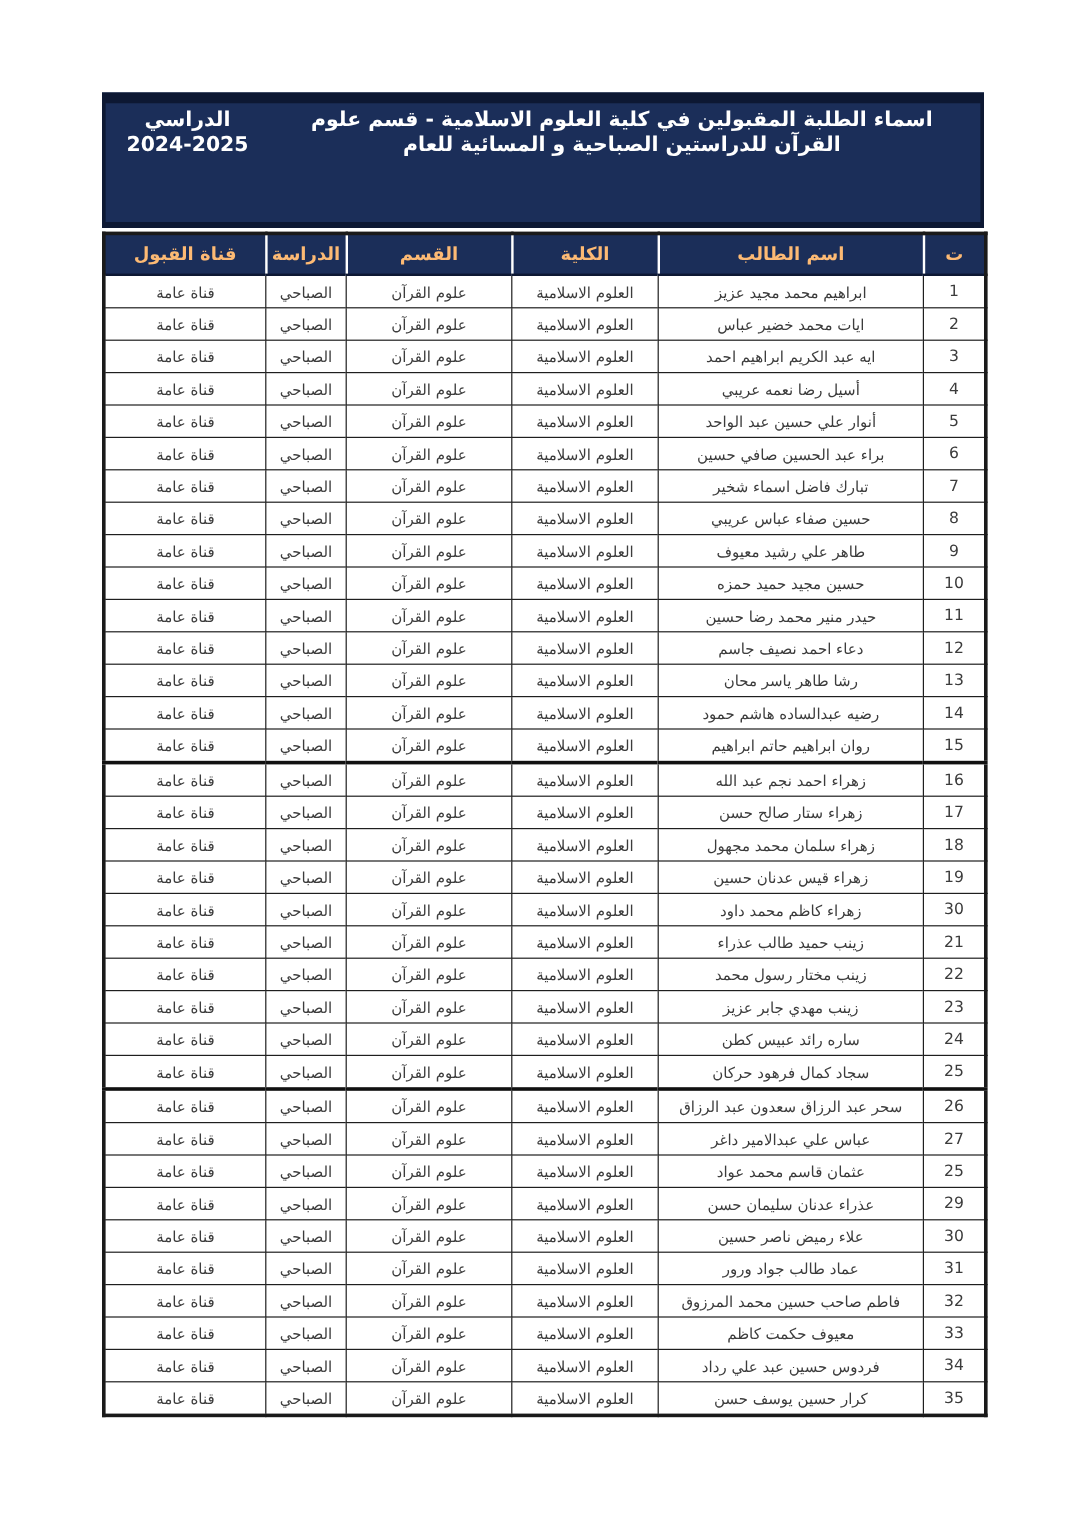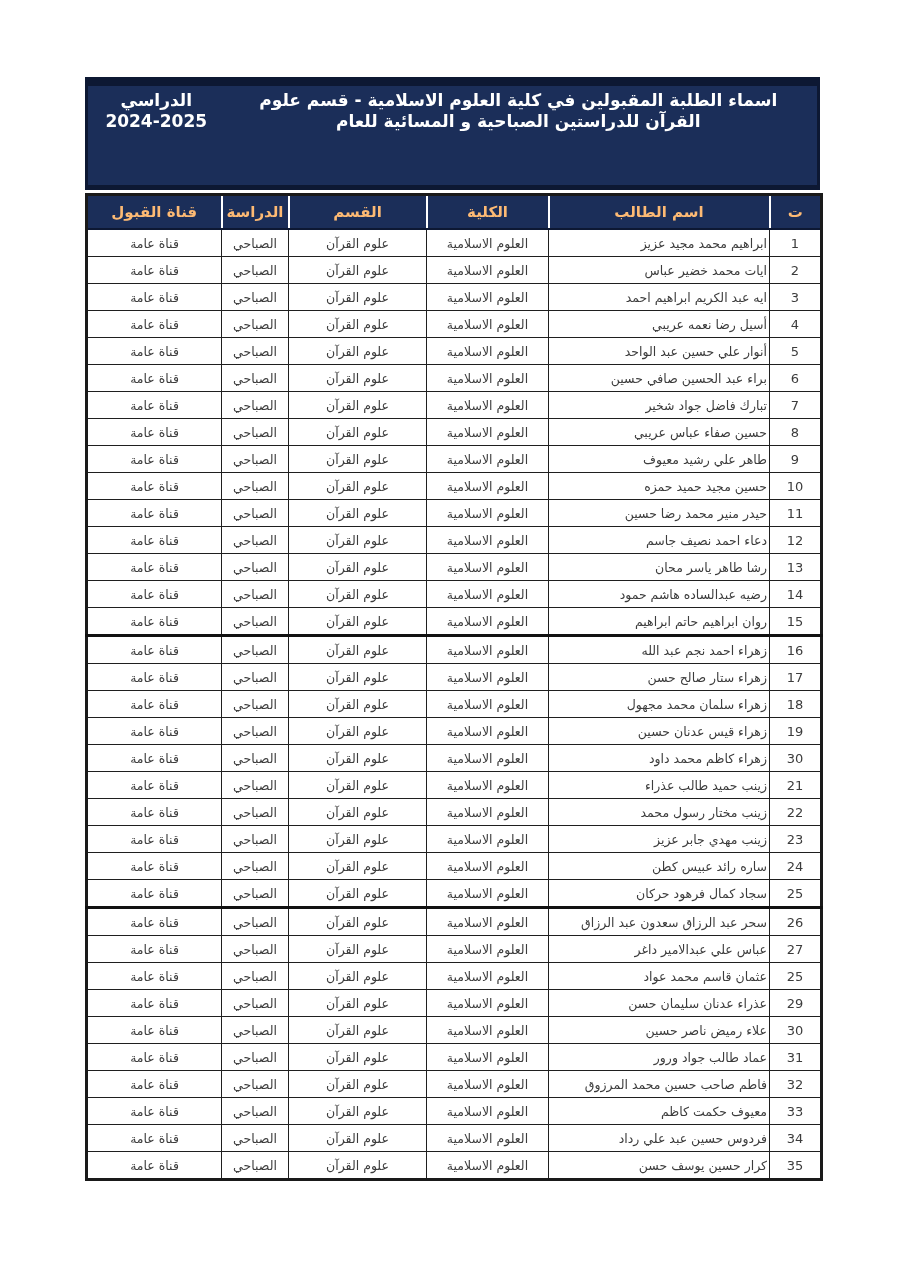--- a/index.html
+++ b/index.html
@@ -64,21 +64,21 @@
     background: #ffffff;
     color: #3c3c3c;
     font-size: 12.5px;
     height: 26px;
     padding: 0 2px;
     border: 1.5px solid #1f1f1f;
     text-align: center;
     white-space: nowrap;
     overflow: hidden;
   }
-  table.students td.name-cell { text-align: right; padding-right: 2px; }
+  table.students td.name-cell { text-align: center; padding-right: 2px; }
   table.students td.num-cell  { font-size: 13px; }
   table.students tr.thick-top td { border-top: 3px solid #111111; }
 </style>
 </head>
 <body>
 
 <div class="page">
 
   <div class="title-block">
     <div>اسماء الطلبة المقبولين في كلية العلوم الاسلامية - قسم علوم القرآن للدراستين الصباحية و المسائية للعام</div>
@@ -148,21 +148,21 @@
         <tr>
       <td class="num-cell">6</td>
       <td class="name-cell">براء عبد الحسين صافي حسين</td>
       <td>العلوم الاسلامية</td>
       <td>علوم القرآن</td>
       <td>الصباحي</td>
       <td>قناة عامة</td>
     </tr>
         <tr>
       <td class="num-cell">7</td>
-      <td class="name-cell">تبارك فاضل جواد شخير</td>
+      <td class="name-cell">تبارك فاضل اسماء شخير</td>
       <td>العلوم الاسلامية</td>
       <td>علوم القرآن</td>
       <td>الصباحي</td>
       <td>قناة عامة</td>
     </tr>
         <tr>
       <td class="num-cell">8</td>
       <td class="name-cell">حسين صفاء عباس عريبي</td>
       <td>العلوم الاسلامية</td>
       <td>علوم القرآن</td>

